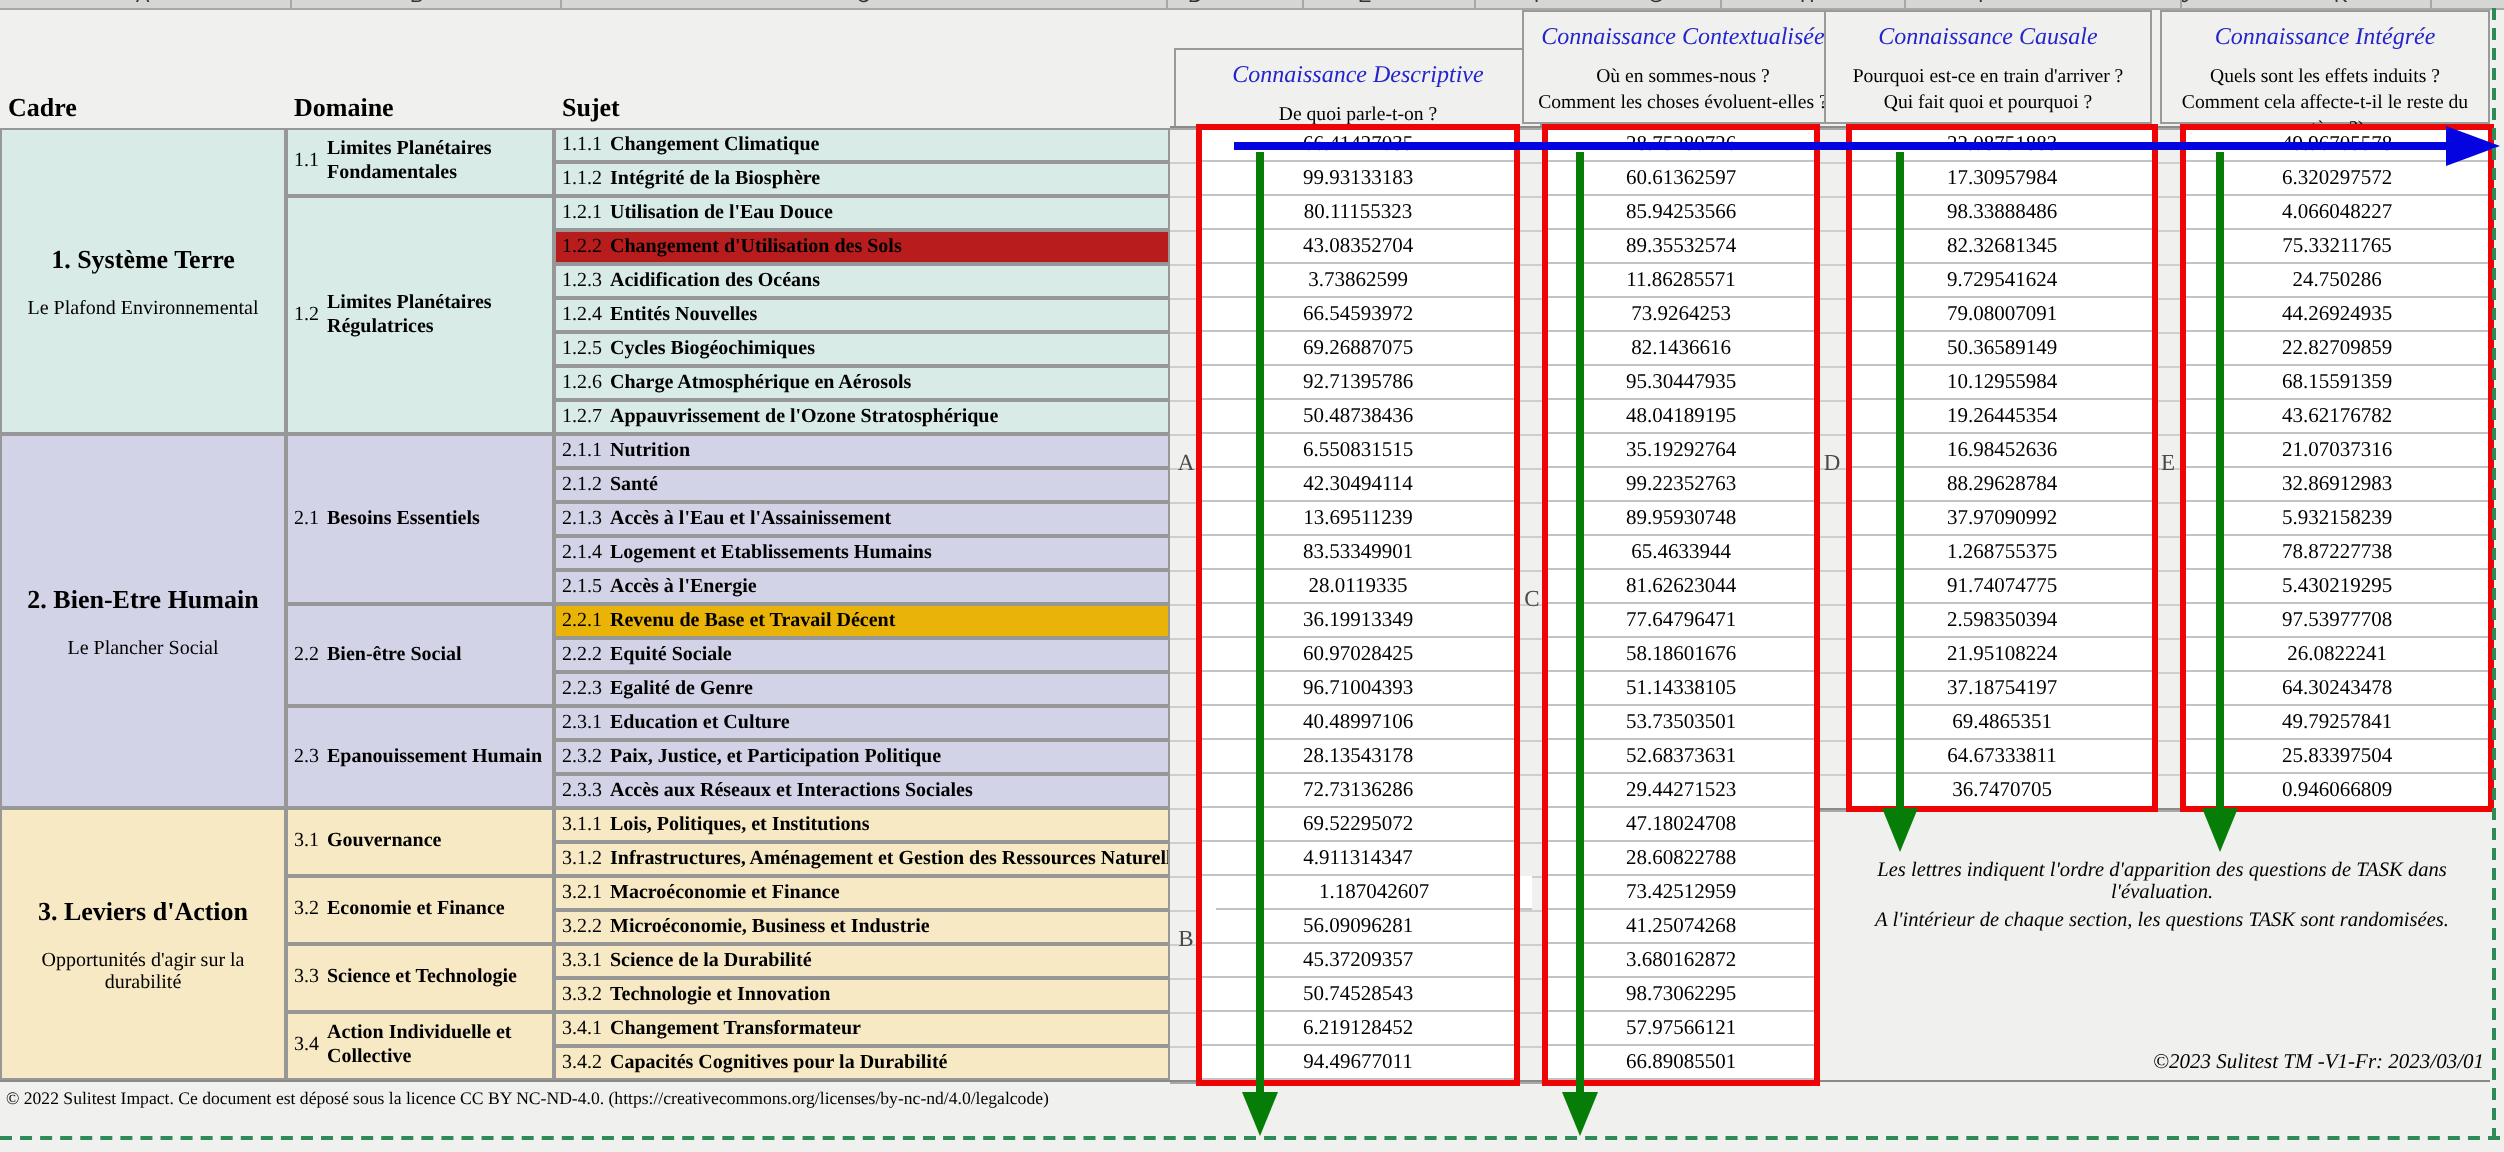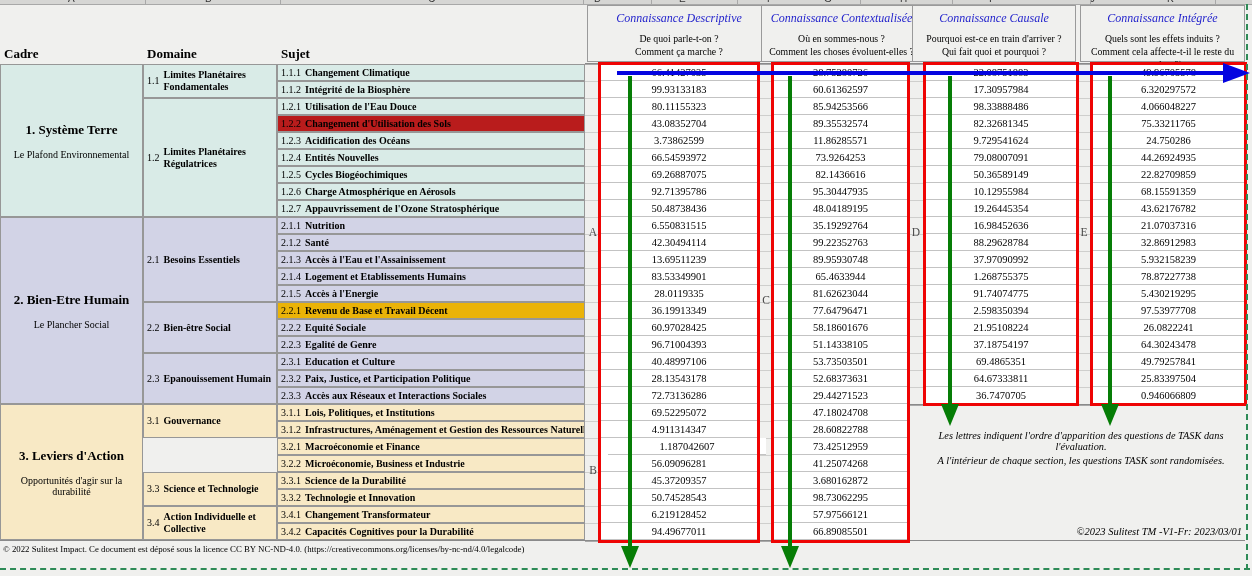--- a/index.html
+++ b/index.html
@@ -74,21 +74,21 @@
       <div class="strip-sep" style="left: 860px;"></div>
       <div class="strip-sep" style="left: 952px;"></div>
       <div class="strip-sep" style="left: 1090px;"></div>
       <div class="strip-sep" style="left: 1215px;"></div>
     </div>
 
   <div class="abs corner-label" style="left:4px;">Cadre</div>
   <div class="abs corner-label" style="left:147px;">Domaine</div>
   <div class="abs corner-label" style="left:281px;">Sujet</div>
 
-  <div class="abs khead" style="left:587px;width:184px;">
+  <div class="abs khead" style="left:587px;width:184px;margin-top:19px;">
     <div class="ktitle">Connaissance Descriptive</div>
     <div class="kq"><span>De quoi parle-t-on ?</span><br>
         <span>Comment ça marche ?</span></div>
   </div>
   <div class="abs khead" style="left:761px;width:161px;">
     <div class="ktitle">Connaissance Contextualisée</div>
     <div class="kq"><span>Où en sommes-nous ?</span><br>
         <span>Comment les choses évoluent-elles ?</span></div>
   </div>
   <div class="abs khead" style="left:912px;width:164px;">
@@ -312,20 +312,24 @@
         <span class="bname">Lois, Politiques, et Institutions</span>
       </div>
       <div class="abs val-cell" style="left: 600px; top: 404px; width: 158px; height: 17px;">69.52295072</div>
       <div class="abs val-cell" style="left: 773px; top: 404px; width: 135px; height: 17px;">47.18024708</div>
       <div class="abs subject-cell" style="left: 277px; top: 421px; width: 308px; height: 17px; background: rgb(248, 233, 197);">
         <span class="code">3.1.2</span>
         <span class="bname">Infrastructures, Aménagement et Gestion des Ressources Naturelles</span>
       </div>
       <div class="abs val-cell" style="left: 600px; top: 421px; width: 158px; height: 17px;">4.911314347</div>
       <div class="abs val-cell" style="left: 773px; top: 421px; width: 135px; height: 17px;">28.60822788</div>
+      <div class="abs domain-cell" style="left: 143px; top: 438px; width: 134px; height: 34px; background: rgb(248, 233, 197);">
+        <span class="code">3.2</span>
+        <span class="bname">Economie et Finance</span>
+      </div>
       <div class="abs subject-cell" style="left: 277px; top: 438px; width: 308px; height: 17px; background: rgb(248, 233, 197);">
         <span class="code">3.2.1</span>
         <span class="bname">Macroéconomie et Finance</span>
       </div>
       <div class="abs val-cell" style="left: 608px; top: 438px; width: 158px; height: 17px;">1.187042607</div>
       <div class="abs val-cell" style="left: 773px; top: 438px; width: 135px; height: 17px;">73.42512959</div>
       <div class="abs subject-cell" style="left: 277px; top: 455px; width: 308px; height: 17px; background: rgb(248, 233, 197);">
         <span class="code">3.2.2</span>
         <span class="bname">Microéconomie, Business et Industrie</span>
       </div>

